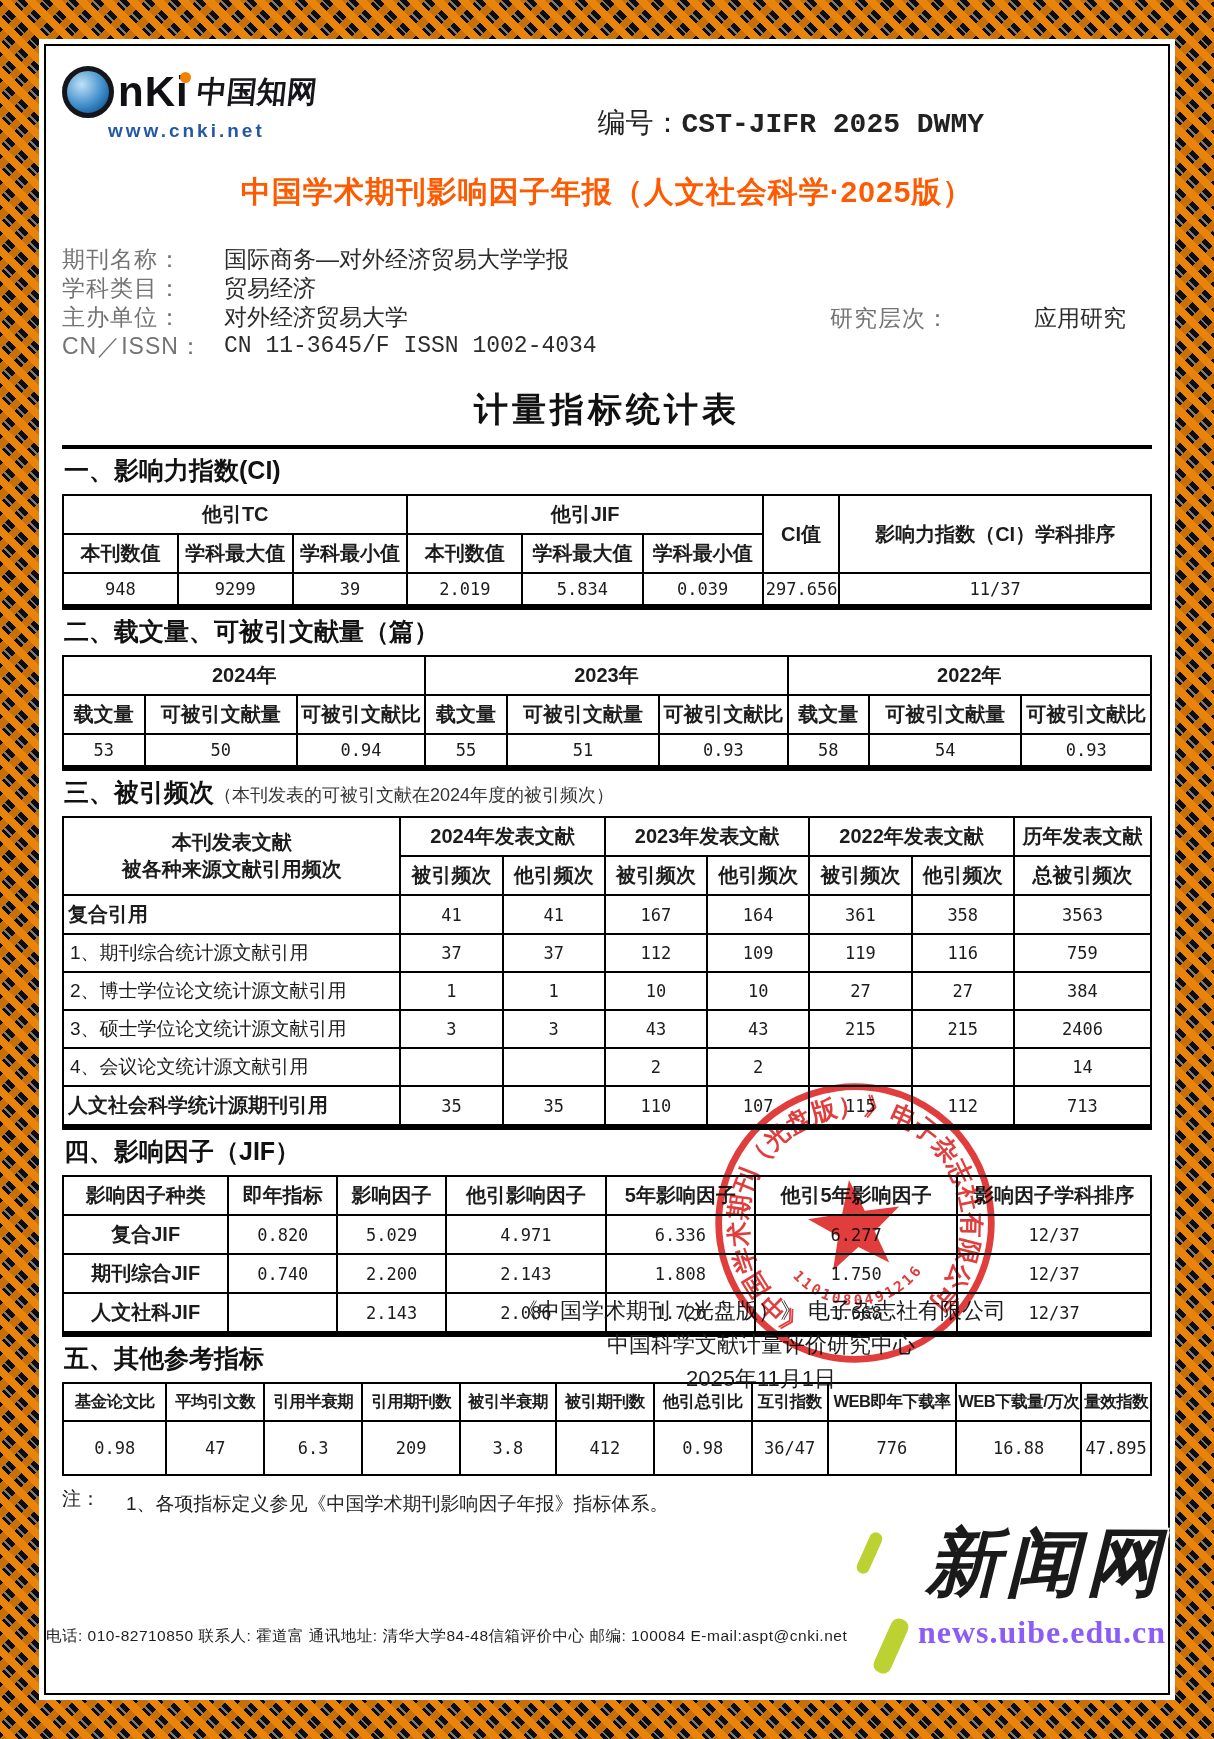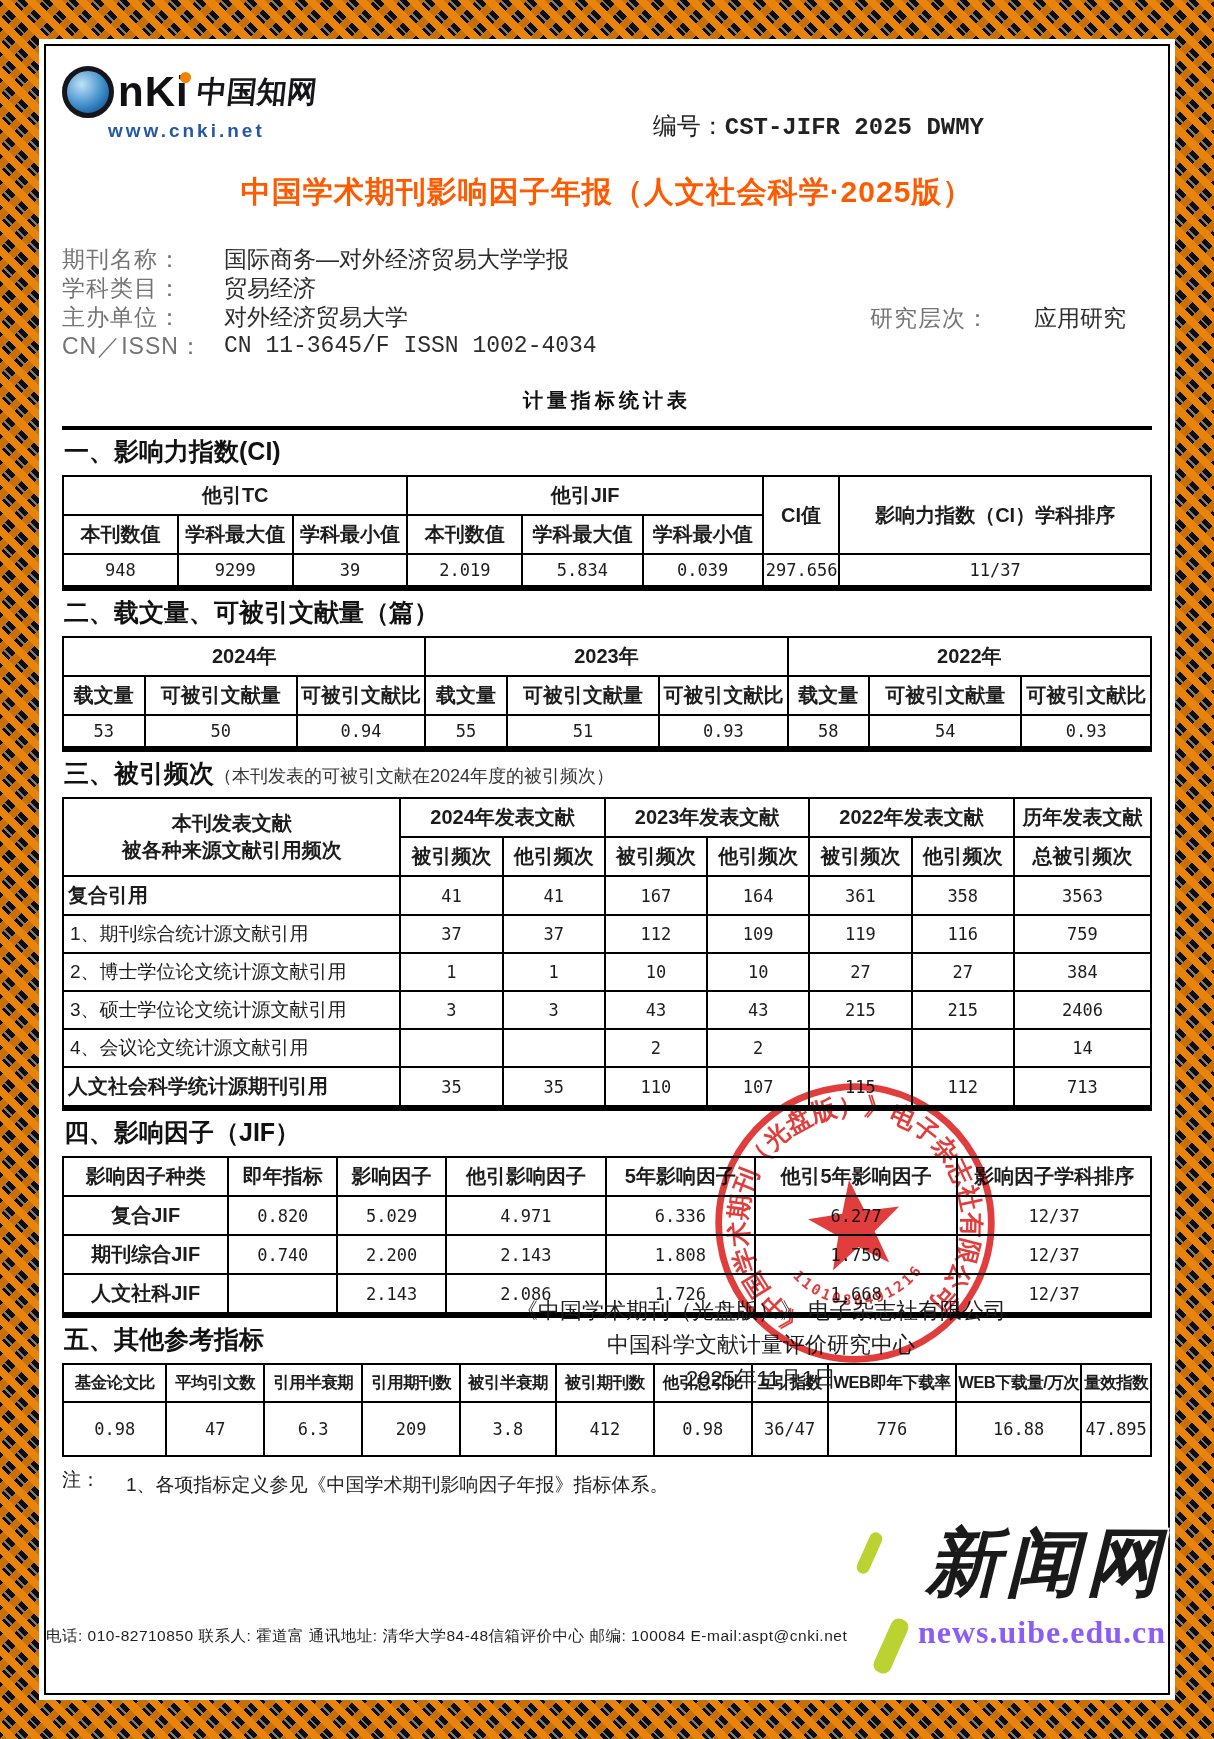--- a/index.html
+++ b/index.html
@@ -17,36 +17,36 @@
   
   .hdr-row { display: flex; align-items: flex-end; justify-content: space-between; margin-top: 10px; }
   .logo { position: relative; }
   .logo-top { display: flex; align-items: center; text-align: center; }
   .globe { width: 52px; height: 52px; border-radius: 50%; border: 5px solid #15151a;
     background: radial-gradient(circle at 35% 32%, #bfe2f7, #3e8cc9 55%, #0b4f8a 90%); flex: 0 0 auto; }
   .logo-latin { font-size: 42px; font-weight: 800; color: #101014; letter-spacing: 1px; margin-left: 4px; position: relative; }
   .idot { position: absolute; width: 11px; height: 11px; border-radius: 50%; background: #f08300; top: 6px; left: 118px; }
   .logo-cn { font-size: 30px; font-weight: 700; color: #15151a; margin-left: 8px; transform: skewX(-6deg); }
   .logo-url { font-size: 19px; font-weight: 700; color: #2458a6; letter-spacing: 3px; margin: 2px 0 0 46px; }
-  .report-no { font-size: 24px; color: #222; padding-right: 168px; white-space: nowrap; }
+  .report-no { font-size: 28px; color: #222; padding-right: 168px; white-space: nowrap; }
   .report-no .mono { font-family: "Liberation Mono", "DejaVu Sans Mono", monospace; font-weight: 700; }
 
   .doc-title { text-align: center; color: #ff5a00; font-size: 30px; font-weight: 800; margin-top: 30px; letter-spacing: 1px; }
 
   
   .journal { position: relative; margin-top: 32px; font-size: 23px; color: #2c2c2c; }
   .j-row { display: flex; line-height: 29px; }
   .j-label { font-weight: 400; color: #737373; width: 152px; flex: 0 0 auto; letter-spacing: 1px; }
   .j-value { margin-left: 10px; }
   .j-mono { font-family: "Liberation Mono", "DejaVu Sans Mono", monospace; letter-spacing: 0; }
   .research { position: absolute; right: 26px; top: 58px; display: flex; align-items: baseline; }
   .research .j-label { width: auto; }
-  .research .j-value { margin-left: 44px; }
-
-  .table-title { text-align: center; font-size: 20px; font-weight: 800; color: #111; margin-top: 26px; letter-spacing: 4px; }
+  .research .j-value { margin-left: 84px; }
+
+  .table-title { text-align: center; font-size: 34px; font-weight: 800; color: #111; margin-top: 26px; letter-spacing: 4px; }
 
   
   .section-head { border-top: 4px solid #000; margin-top: 0; padding: 5px 2px 7px; font-size: 25px; font-weight: 800; color: #111; }
   .section-head .note { font-size: 18px; font-weight: 400; color: #333; }
   .sec1 { margin-top: 12px; }
   table { border-collapse: collapse; width: 100%; table-layout: fixed; }
   th, td { border: 2px solid #000; text-align: center; vertical-align: middle; color: #1c1c1c; }
   th { font-size: 20px; font-weight: 700; padding: 5px 2px; }
   td { font-size: 18px; padding: 5px 2px; }
   td.num { font-family: "DejaVu Sans Mono", "Liberation Mono", monospace; font-size: 17px; }

